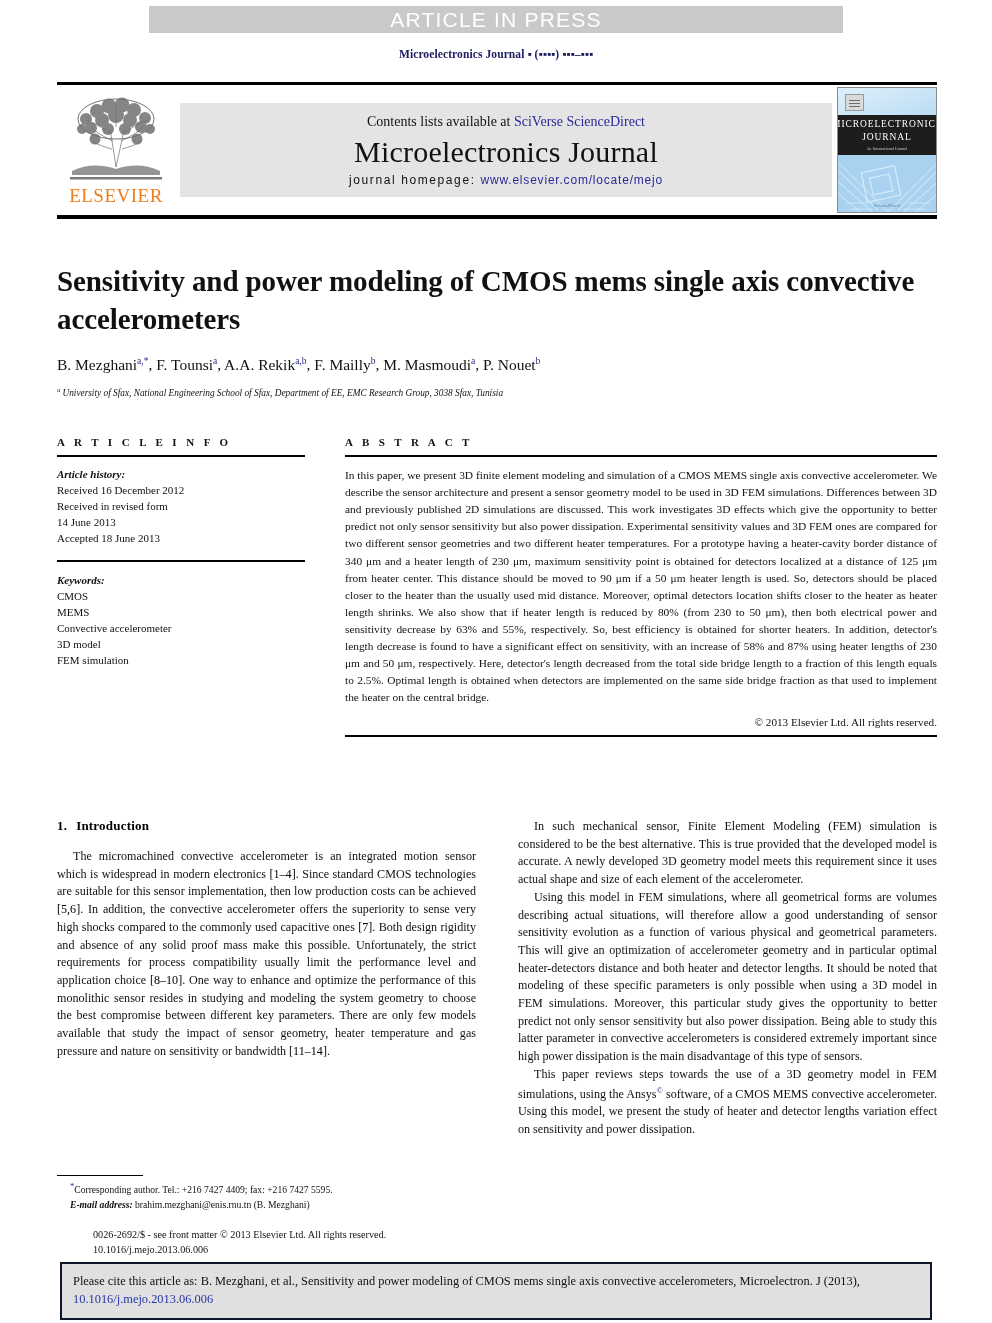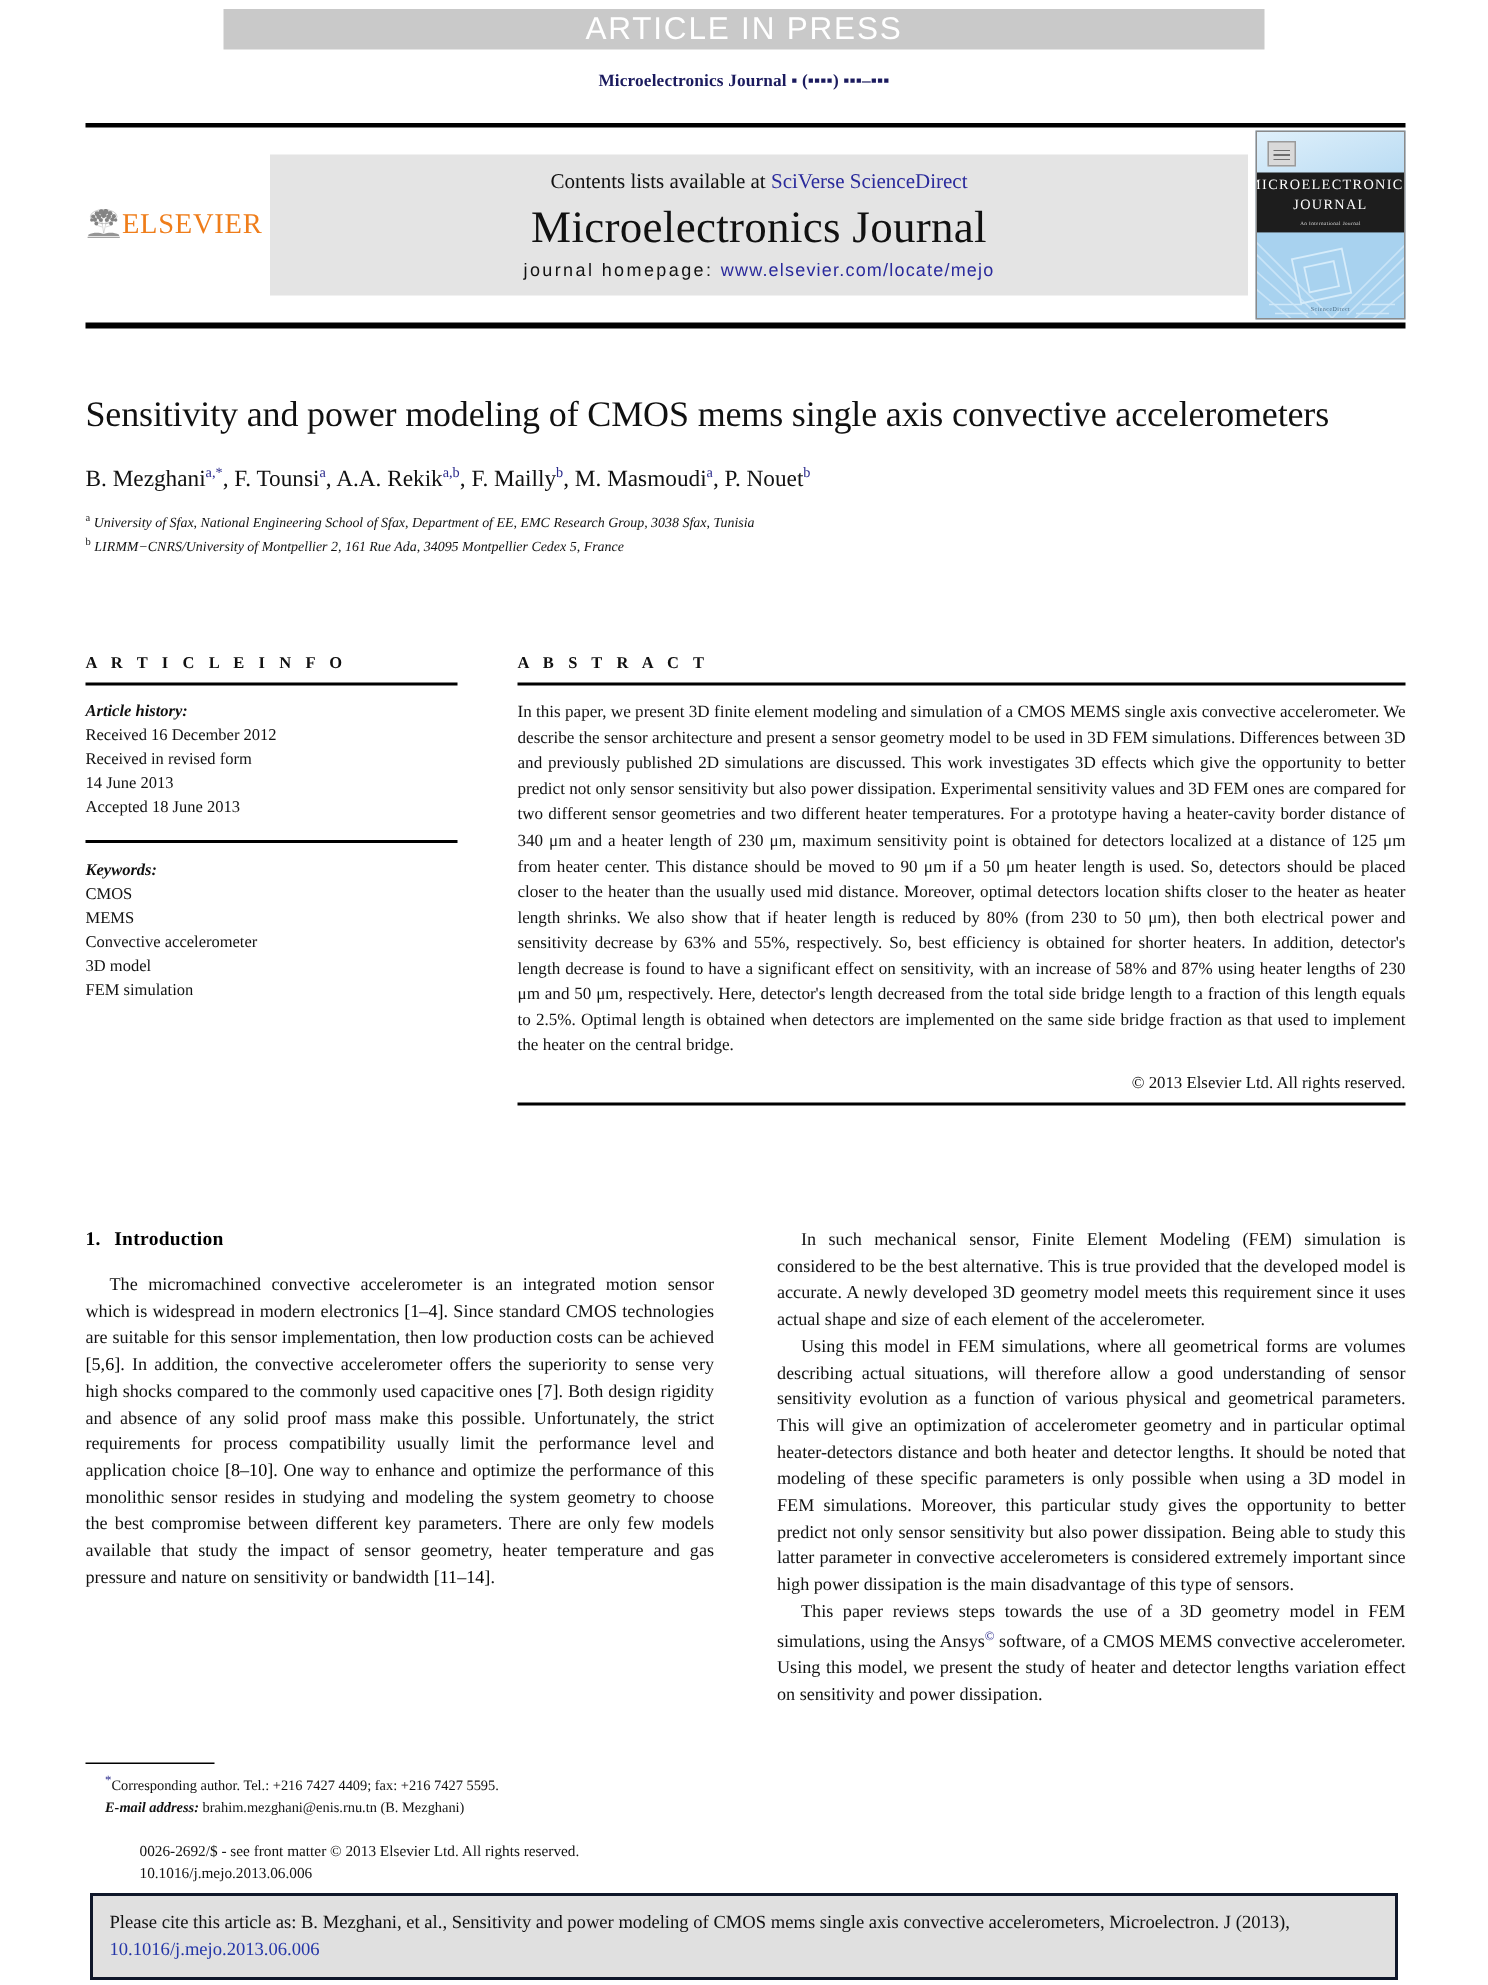--- a/index.html
+++ b/index.html
@@ -75,21 +75,21 @@
     display: flex;
     align-items: stretch;
     height: 126px;
     margin-top: 2px;
     margin-bottom: 2px;
   }
   .elsevier-logo {
     width: 118px;
     flex: 0 0 118px;
     display: flex;
-    flex-direction: row;
+    flex-direction: column;
     align-items: center;
     justify-content: center;
     padding-bottom: 2px;
     box-sizing: border-box;
   }
   .tree-svg { display:block; }
   .elsevier-word {
     font-family: "Liberation Serif", serif;
     font-size: 19px;
     letter-spacing: 0.5px;
@@ -184,25 +184,25 @@
     bottom:4px; left:0; right:0;
     text-align:center;
     font-size:4px;
     color:#4c6b82;
     letter-spacing:.3px;
   }
 
   
   .title-block { position: absolute; left: 57px; top: 262px; width: 880px; }
   .paper-title {
-    font-size: 24px;
+    font-size: 29px;
     line-height: 1.32;
     color: #111;
     margin: 0;
-    font-weight: normal;
+    font-weight: bold;
     letter-spacing: -0.1px;
   }
   .authors {
     margin-top: 17px;
     font-size: 15.5px;
     color: #111;
   }
   .authors sup { font-size: 9.5px; color: #2a2a8c; }
   .affil {
     margin-top: 11px;
@@ -421,21 +421,20 @@
     </div>
 
     <div class="rule-thick-bottom"></div>
   </div>
 
   <div class="title-block">
     <h1 class="paper-title">Sensitivity and power modeling of CMOS mems single axis convective accelerometers</h1>
     <div class="authors">B. Mezghani<sup>a,*</sup>, F. Tounsi<sup>a</sup>, A.A. Rekik<sup>a,b</sup>, F. Mailly<sup>b</sup>, M. Masmoudi<sup>a</sup>, P. Nouet<sup>b</sup></div>
     <div class="affil">
       <div><sup>a</sup> <span>University of Sfax, National Engineering School of Sfax, Department of EE, EMC Research Group, 3038 Sfax, Tunisia</span></div>
-      <div><sup>b</sup> <span>LIRMM−CNRS/University of Montpellier 2, 161 Rue Ada, 34095 Montpellier Cedex 5, France</span></div>
     </div>
   </div>
 
   <div class="info-abstract">
 
     <div class="col-info">
       <div class="sec-head">A R T I C L E   I N F O</div>
       <div class="hr-sec"></div>
       <div class="info-group">
         <div class="lbl">Article history:</div>

